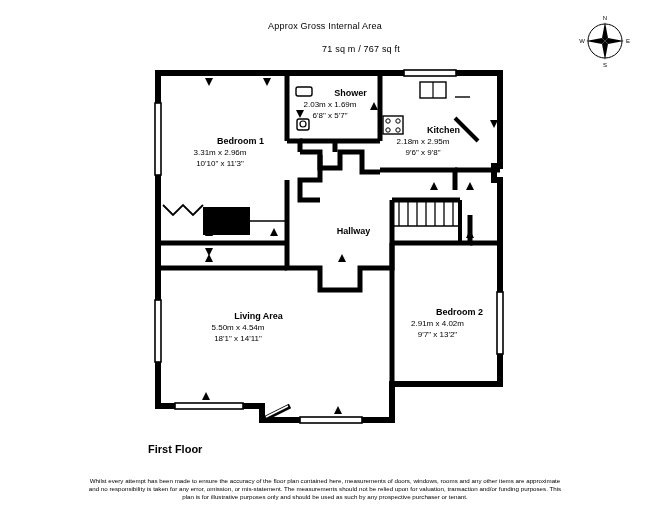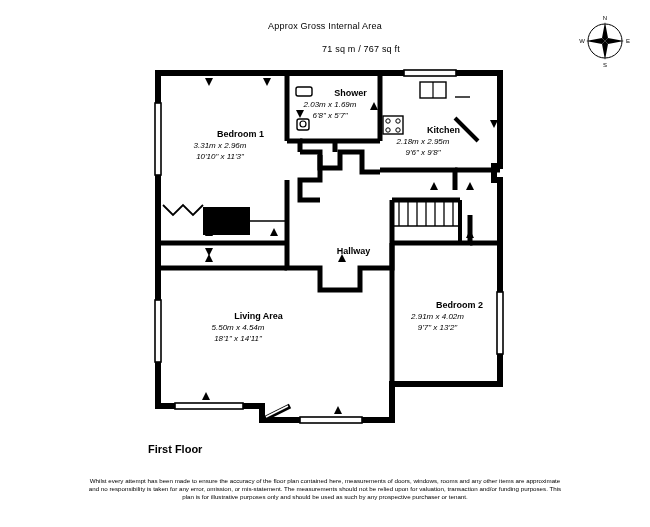--- a/index.html
+++ b/index.html
@@ -37,21 +37,21 @@
     text-align: center;
     font-size: 8.5px;
     line-height: 11px;
     white-space: nowrap;
   }
   .lbl .name {
     font-weight: bold;
     font-size: 9px;
     padding-left: 41px;
   }
-  .lbl .dim { font-size: 8px; font-style: italic; }
+  .lbl .dim { font-size: 8px; }
 
   .floor-title {
     position: absolute;
     left: 148px;
     top: 443px;
     font-size: 11px;
     font-weight: bold;
   }
   .disclaimer {
     position: absolute;
@@ -199,48 +199,48 @@
   <polygon points="39,15 31,23 27,27 31,23" fill="#000000" opacity=".7"></polygon>
   <polygon points="15,39 23,31 27,27 23,31" fill="#000000" opacity=".7"></polygon>
   <polygon points="39,39 31,31 27,27 31,31" fill="#000000" opacity=".7"></polygon>
   <polygon points="15,15 23,23 27,27 23,23" fill="#000000" opacity=".7"></polygon>
   <text x="27" y="6" font-size="6" text-anchor="middle" font-family="Liberation Sans, sans-serif">N</text>
   <text x="50" y="29" font-size="6" text-anchor="middle" font-family="Liberation Sans, sans-serif">E</text>
   <text x="27" y="53" font-size="6" text-anchor="middle" font-family="Liberation Sans, sans-serif">S</text>
   <text x="4" y="29" font-size="6" text-anchor="middle" font-family="Liberation Sans, sans-serif">W</text>
 </svg>
 
-<div class="lbl" style="left:170px; top:129px; width:100px;">
+<div class="lbl" style="left:170px; top:136px; width:100px;">
   <div class="name">Bedroom 1</div>
   <div class="dim">3.31m x 2.96m</div>
   <div class="dim">10'10" x 11'3"</div>
 </div>
 
 <div class="lbl" style="left:285px; top:88px; width:90px;">
   <div class="name">Shower</div>
   <div class="dim">2.03m x 1.69m</div>
   <div class="dim">6'8" x 5'7"</div>
 </div>
 
 <div class="lbl" style="left:378px; top:125px; width:90px;">
   <div class="name">Kitchen</div>
   <div class="dim">2.18m x 2.95m</div>
   <div class="dim">9'6" x 9'8"</div>
 </div>
 
-<div class="lbl" style="left:288px; top:226px; width:90px;margin-top:20px;">
+<div class="lbl" style="left:288px; top:226px; width:90px;">
   <div class="name">Hallway</div>
 </div>
 
 <div class="lbl" style="left:178px; top:311px; width:120px;">
   <div class="name">Living Area</div>
   <div class="dim">5.50m x 4.54m</div>
   <div class="dim">18'1" x 14'11"</div>
 </div>
 
-<div class="lbl" style="left:395px; top:300px; width:85px;">
+<div class="lbl" style="left:395px; top:307px; width:85px;">
   <div class="name">Bedroom 2</div>
   <div class="dim">2.91m x 4.02m</div>
   <div class="dim">9'7" x 13'2"</div>
 </div>
 
 <div class="floor-title">First Floor</div>
 <div class="disclaimer">Whilst every attempt has been made to ensure the accuracy of the floor plan contained here, measurements of doors, windows, rooms and any other items are approximate and no responsibility is taken for any error, omission, or mis-statement. The measurements should not be relied upon for valuation, transaction and/or funding purposes. This plan is for illustrative purposes only and should be used as such by any prospective purchaser or tenant.</div>
 
 </body></html>

